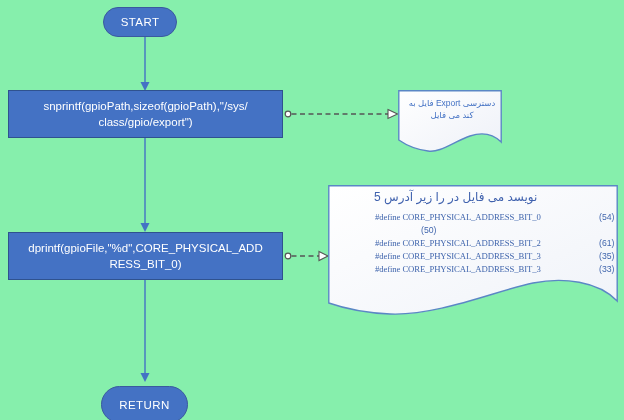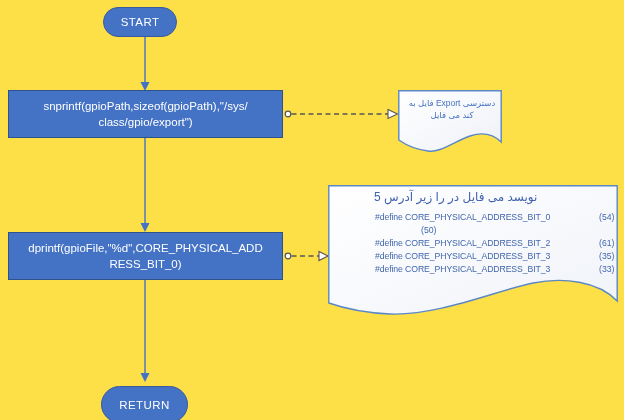--- a/index.html
+++ b/index.html
@@ -1,17 +1,17 @@
 <!DOCTYPE html>
 <html><head>
 <meta charset="utf-8">
 <style>
   html,body{margin:0;padding:0;background:#ffffff;}
   #canvas{
-    position:relative;width:624px;height:420px;background:#fde047;overflow:hidden;
+    position:relative;width:624px;height:420px;background:#86efac;overflow:hidden;
     font-family:"Liberation Sans","DejaVu Sans",sans-serif;
   }
   .node{position:absolute;display:flex;align-items:center;justify-content:center;
         box-sizing:border-box;color:#ffffff;text-align:center;}
   .stadium{background:#4472C4;border:1.6px solid #3A5A9E;}
   .stadium.start{left:103px;top:7px;width:74px;height:30px;border-radius:15px;
         font-size:11.5px;letter-spacing:.4px;}
   .stadium.return{left:101px;top:386px;width:87px;height:37px;border-radius:18.5px;
         font-size:11.5px;letter-spacing:.4px;}
   .process{background:#4472C4;border:1.8px solid #2F528F;font-size:11.5px;
@@ -20,21 +20,21 @@
   .process.p2{left:8px;top:232px;width:275px;height:48px;}
   .process .lines{width:100%;}
   svg{position:absolute;display:block;}
   .doc-text{position:absolute;color:#4472C4;text-align:center;}
   .smalldoc-text{left:398px;top:97px;width:108px;font-size:8.5px;line-height:12px;}
   .bigdoc-content{left:328px;top:190px;width:291px;text-align:left;}
   .bigdoc-header{color:#4062AE;font-size:12px;line-height:14px;text-align:left;
         padding-left:46px;}
   .def-rows{margin-top:6px;}
   .def-row{display:flex;padding-left:47px;height:13px;align-items:center;}
-  .def-text{color:#4166AD;font-size:8.7px;width:178px;white-space:nowrap;letter-spacing:-0.1px;}
+  .def-text{color:#4166AD;font-size:8.7px;width:178px;white-space:nowrap;letter-spacing:-0.1px;font-family:Liberation Serif, serif;}
   .def-val{color:#4166AD;font-size:8.7px;white-space:nowrap;margin-left:46px;}
 </style>
 </head>
 <body>
 
 <div id="canvas">
 
   <div class="node stadium start">
     <span>START</span>
   </div>

